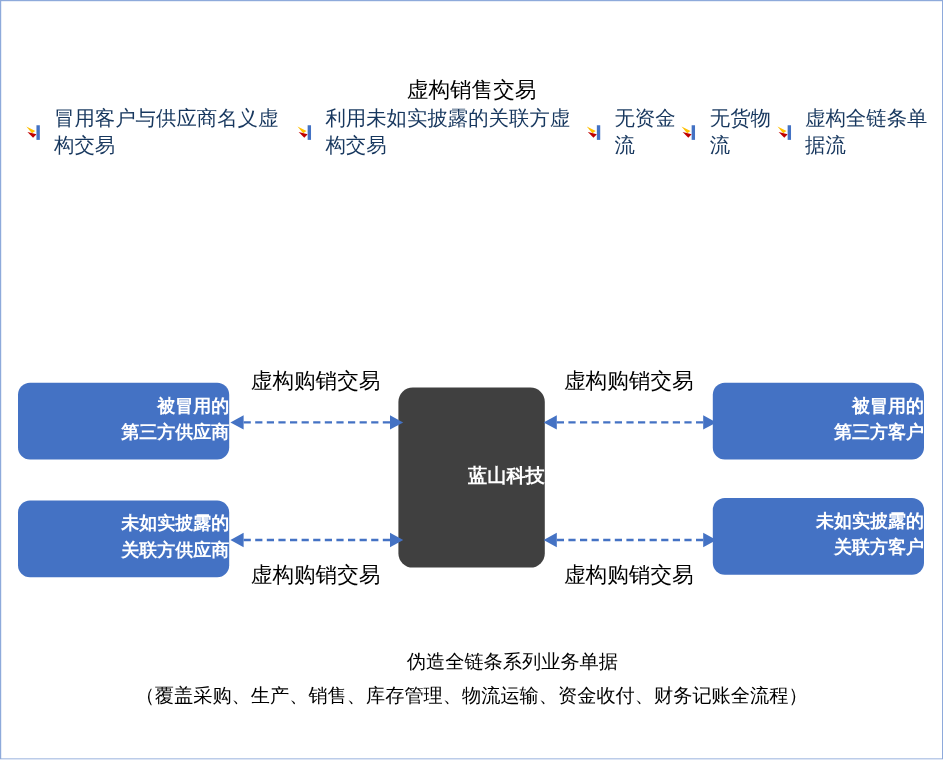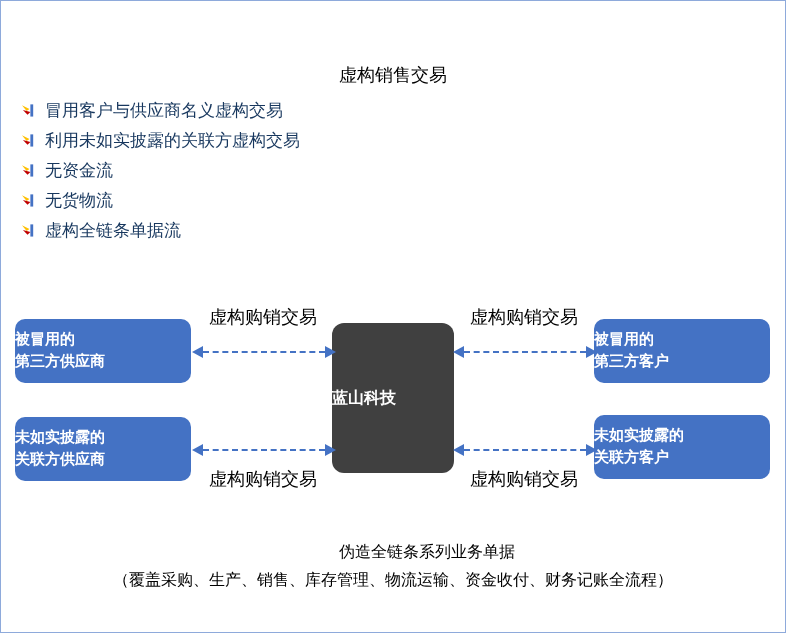--- a/index.html
+++ b/index.html
@@ -25,21 +25,20 @@
     font-size: 18px;
     font-weight: normal;
     color: #000000;
     margin-top: 36px;
   }
   .bullet-list {
     position: absolute;
     top: 94px;
     left: 20px;
     display: flex;
-    flex-direction: column;
   }
   .bullet-item {
     display: flex;
     align-items: center;
     gap: 9px;
     height: 30px;
     font-size: 17px;
     color: #17375E;
   }
   .bullet-item .pin {
@@ -47,21 +46,21 @@
     height: 16px;
     flex: 0 0 auto;
   }
   .box {
     position: absolute;
     border-radius: 10px;
     color: #ffffff;
     font-weight: bold;
     display: flex;
     flex-direction: column;
-    align-items: flex-start;
+    align-items: flex-end;
     justify-content: center;
     text-align: center;
     line-height: 1.45;
     font-size: 15px;
   }
   .box.blue { background: #4472C4; width: 176px; height: 64px; }
   .box.orange {
     background: #404040;
     width: 122px;
     height: 150px;

